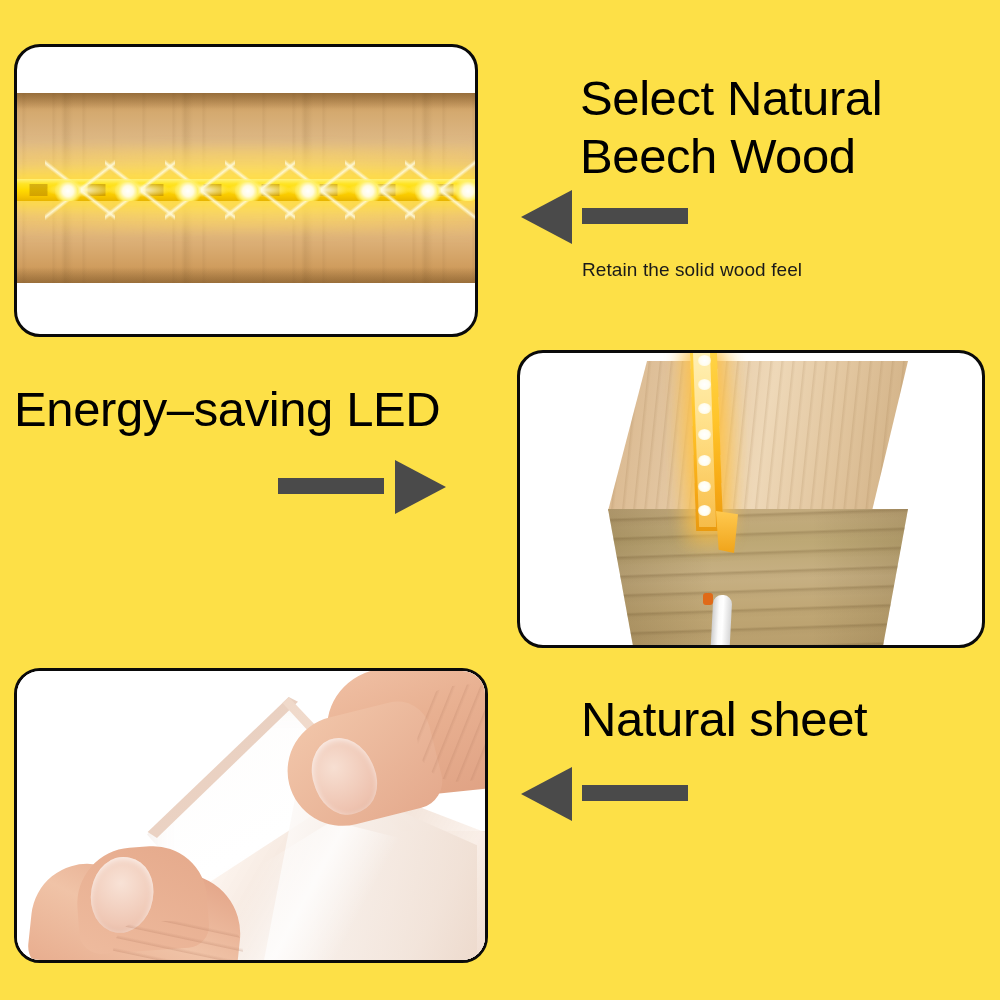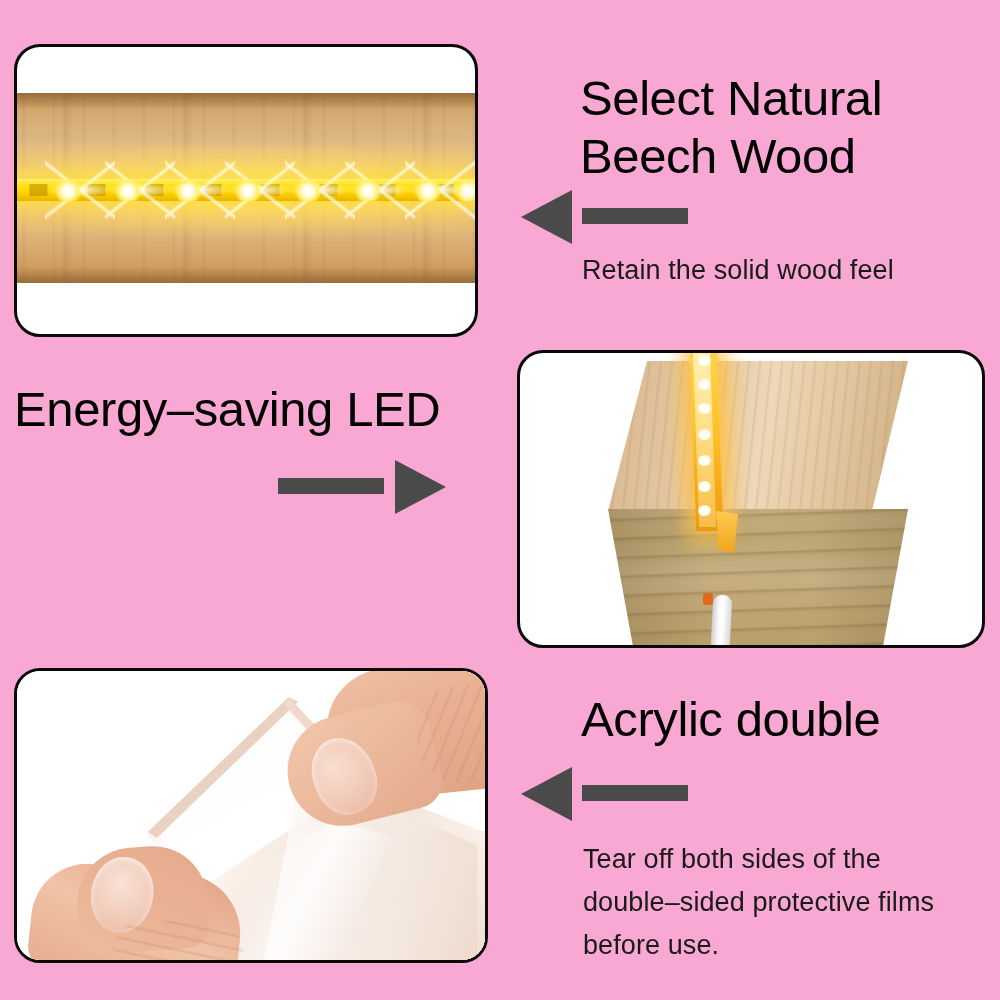--- a/index.html
+++ b/index.html
@@ -1,21 +1,21 @@
 <!DOCTYPE html>
 <html><head>
 <meta charset="utf-8">
 <style>
   html,body{margin:0;padding:0;background:#ffffff;}
   body{
     width:1000px;height:1000px;position:relative;overflow:hidden;
     font-family:"Liberation Sans","DejaVu Sans",sans-serif;
     -webkit-font-smoothing:antialiased;
   }
-  .stage{position:absolute;inset:0;background:#f9a8d4;}
+  .stage{position:absolute;inset:0;background:#fde047;}
 
   
   .card{
     position:absolute;
     background:#ffffff;
     border:3px solid #0a0a0a;
     border-radius:26px;
     overflow:hidden;
     box-sizing:border-box;
   }
@@ -290,21 +290,21 @@
   #arrow-acrylic .head{left:0;top:2px;}
   #arrow-acrylic .bar {left:61px;top:20px;width:106px;height:16px;}
 
   
   .title{
     position:absolute;color:#000;font-weight:400;
     font-size:49px;line-height:58px;letter-spacing:-.4px;white-space:pre-line;
   }
   .sub{
     position:absolute;color:#1a1a1a;font-weight:400;
-    font-size:27px;line-height:43px;letter-spacing:.1px;white-space:pre-line;
+    font-size:19px;line-height:43px;letter-spacing:.1px;white-space:pre-line;
   }
   #title-wood   {left:580px;top:69px;width:400px;}
   #sub-wood     {left:582px;top:256px;width:400px;line-height:28px;}
   #title-led    {left:14px; top:380px;width:480px;}
   #sub-led      {left:16px; top:518px;width:430px;}
   #title-acrylic{left:581px;top:690px;width:400px;}
   #sub-acrylic  {left:583px;top:838px;width:400px;}
 </style>
 </head>
 <body>
@@ -403,18 +403,15 @@
     <span class="head left"></span>
     <span class="bar"></span>
   </div>
 
   <div class="title" id="title-wood">Select Natural
 Beech Wood</div>
   <div class="sub" id="sub-wood">Retain the solid wood feel</div>
 
   <div class="title" id="title-led">Energy–saving LED</div>
 
-  <div class="title" id="title-acrylic">Acrylic double</div>
-  <div class="sub" id="sub-acrylic">Tear off both sides of the
-double–sided protective films
-before use.</div>
+  <div class="title" id="title-acrylic">Natural sheet</div>
 
 </div>
 
 </body></html>

